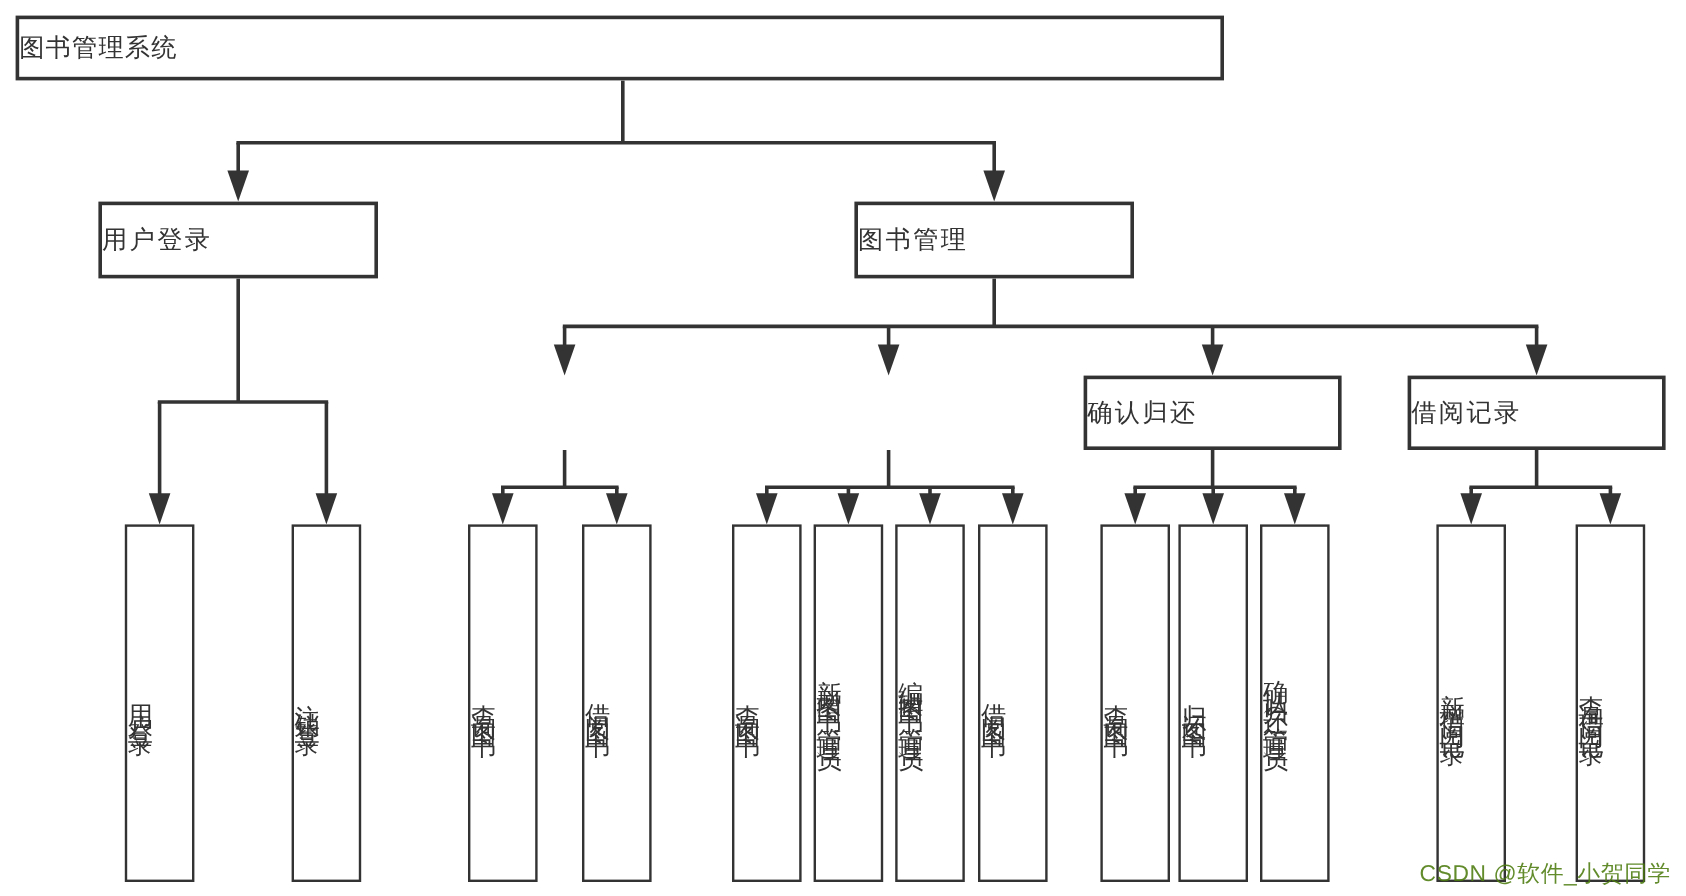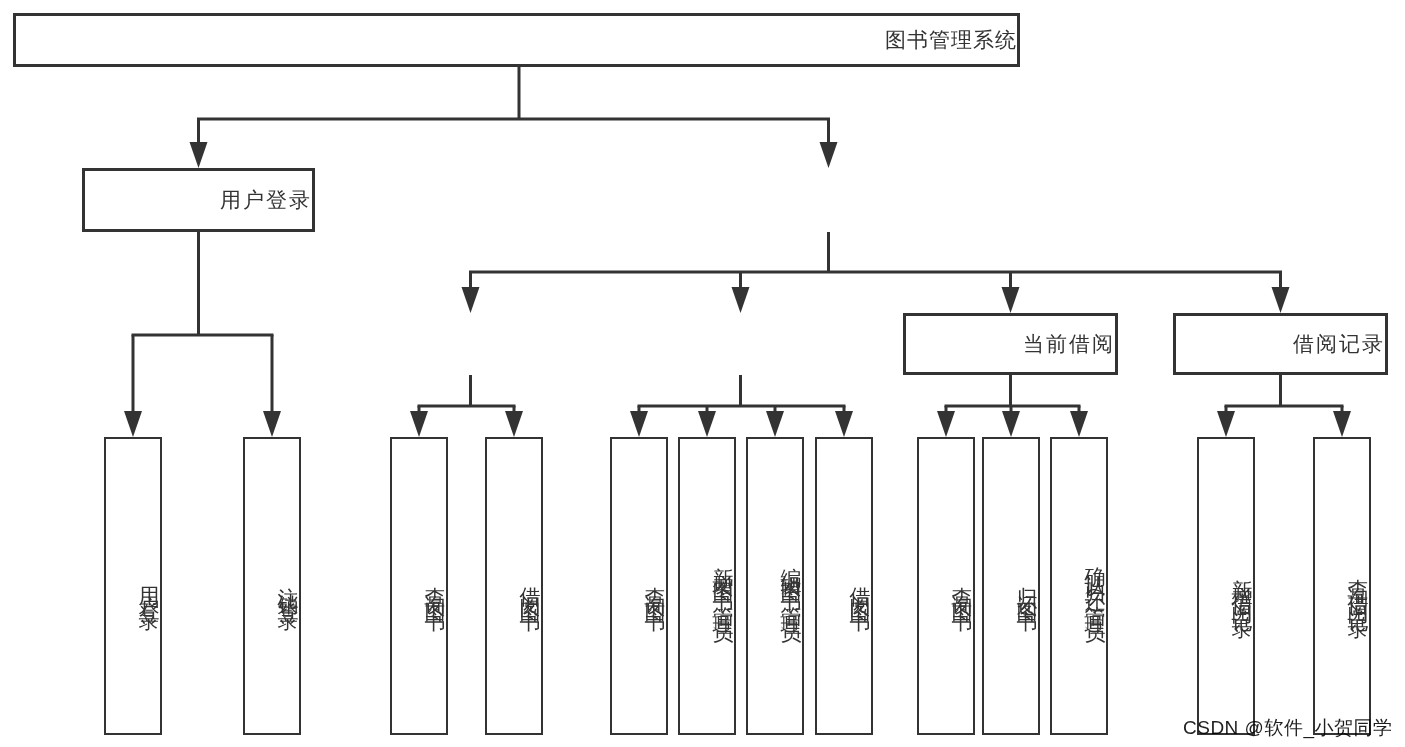--- a/index.html
+++ b/index.html
@@ -4,34 +4,34 @@
 <style>
   html,body{margin:0;padding:0;background:#ffffff;}
   .canvas{
     position:relative;width:1405px;height:747px;background:#ffffff;
     font-family:"Liberation Sans","DejaVu Sans",sans-serif;color:#333333;
     overflow:hidden;
   }
   .wires{position:absolute;left:0;top:0;z-index:1;}
   .box{
     position:absolute;box-sizing:border-box;background:#ffffff;
-    border:3px solid #333333;display:flex;align-items:center;justify-content:flex-end;
+    border:3px solid #333333;display:flex;align-items:center;justify-content:flex-start;
     z-index:2;
   }
   .hbox{font-size:21px;letter-spacing:2px;}
   .root{font-size:21px;letter-spacing:1px;}
   .vbox{border-width:2.5px;}
   .vbox span{
     writing-mode:vertical-rl;text-orientation:mixed;
     font-size:21px;letter-spacing:8px;line-height:1;
     white-space:nowrap;
   }
   .watermark{
     position:absolute;z-index:3;font-size:19px;letter-spacing:0.5px;
-    color:#000000;opacity:0.88;white-space:nowrap;pointer-events:none;
+    color:#4d7c0f;opacity:0.88;white-space:nowrap;pointer-events:none;
   }
 </style>
 </head>
 <body>
 
 <div class="canvas">
 
   <svg class="wires" width="1405" height="747" viewBox="0 0 1405 747" fill="#333333" stroke="#333333" stroke-width="3">
 
     <path d="M519 67 V119"></path>
@@ -96,23 +96,26 @@
       <polygon points="1333,411 1351,411 1342,437" stroke="none"></polygon>
   </svg>
 
   <div class="box hbox root" style="left:13px;top:13px;width:1007px;height:54px;">
     <span>图书管理系统</span>
   </div>
 
   <div class="box hbox" style="left:82px;top:168px;width:233px;height:64px;">
     <span>用户登录</span>
   </div>
+  <div class="box hbox" style="left:712px;top:168px;width:233px;height:64px;">
+    <span>图书管理</span>
+  </div>
 
   <div class="box hbox" style="left:903px;top:313px;width:215px;height:62px;">
-    <span>当前借阅</span>
+    <span>确认归还</span>
   </div>
   <div class="box hbox" style="left:1173px;top:313px;width:215px;height:62px;">
     <span>借阅记录</span>
   </div>
 
   <div class="box vbox" style="left:104px;top:437px;width:58px;height:298px;">
     <span>用户登录</span>
   </div>
   <div class="box vbox" style="left:243px;top:437px;width:58px;height:298px;">
     <span>注销登录</span>

